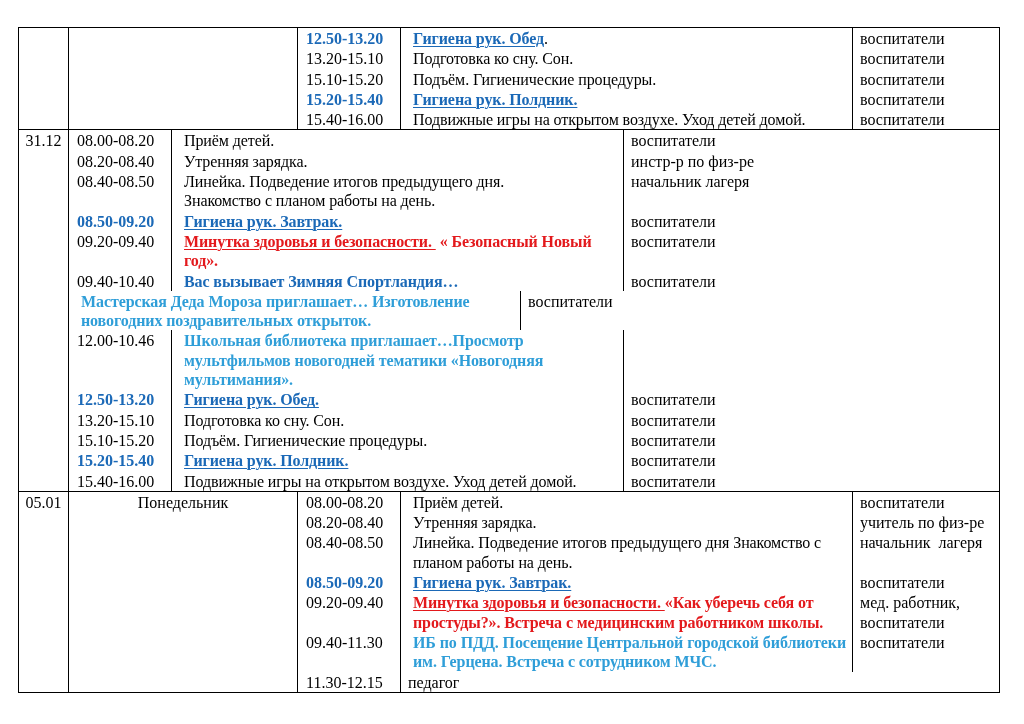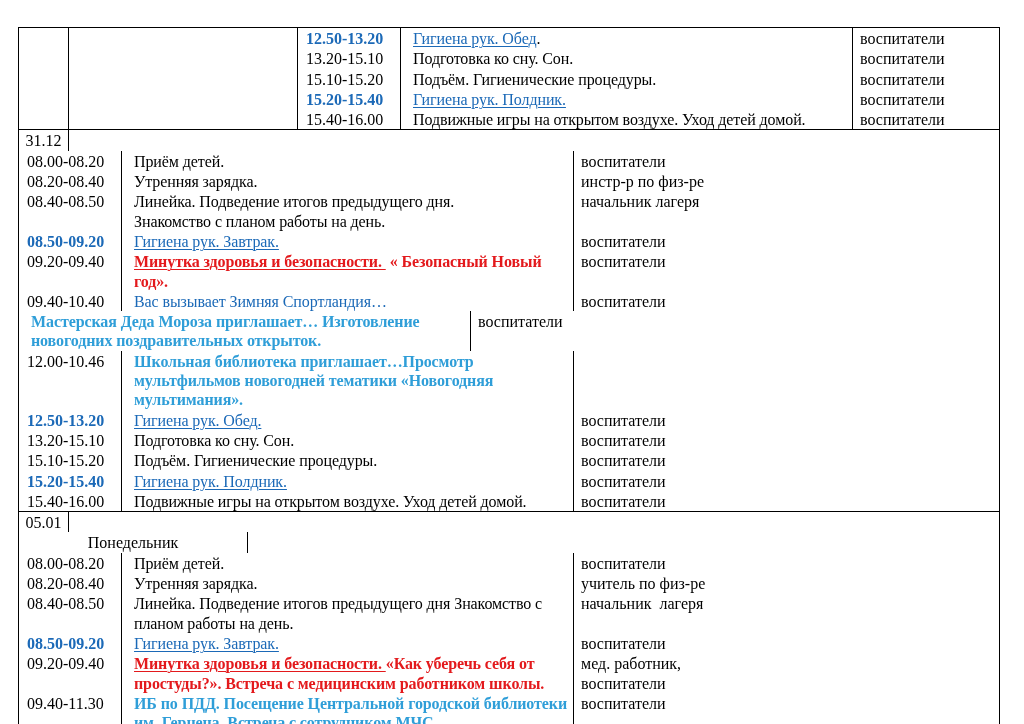--- a/index.html
+++ b/index.html
@@ -18,21 +18,21 @@
     font-size:16px;color:var(--ink);
     overflow:hidden;
   }
   .schedule-table{
     position:absolute;left:18px;top:27px;
     width:982px;
     box-sizing:border-box;
     border:1px solid var(--border);
   }
   .block{display:flex;}
-  .block + .block{border-top:1px solid var(--border);flex-direction:column;}
+  .block + .block{border-top:1px solid var(--border);}
   .cell{box-sizing:border-box;line-height:19.3px;}
   .date-cell{
     flex:none;width:50px;
     border-right:1px solid var(--border);
     text-align:center;padding-top:1px;
   }
   .day-cell{
     flex:none;width:229px;
     border-right:1px solid var(--border);
     text-align:center;padding-top:1px;
@@ -51,23 +51,23 @@
     white-space:pre-wrap;
     letter-spacing:-0.1px;
   }
   .resp-cell{
     flex:1;min-width:0;
     padding:1px 2px 0 7px;
     white-space:pre-wrap;
   }
   .time-blue{color:var(--dark-blue);font-weight:bold;}
   .seg-plain{color:var(--ink);}
-  .seg-blue-bold{color:var(--dark-blue);font-weight:normal;}
+  .seg-blue-bold{color:var(--dark-blue);font-weight:bold;}
   .seg-blue-bold-underline{
-    color:var(--dark-blue);font-weight:normal;
+    color:var(--dark-blue);font-weight:bold;
     text-decoration:underline;text-underline-offset:2px;text-decoration-thickness:1.4px;
   }
   .seg-lightblue-bold{color:var(--light-blue);font-weight:bold;}
   .seg-red-bold{color:var(--red);font-weight:bold;}
   .seg-red-bold-underline{
     color:var(--red);font-weight:bold;
     text-decoration:underline;text-underline-offset:2px;text-decoration-thickness:1.4px;
   }
 </style>
 </head>

